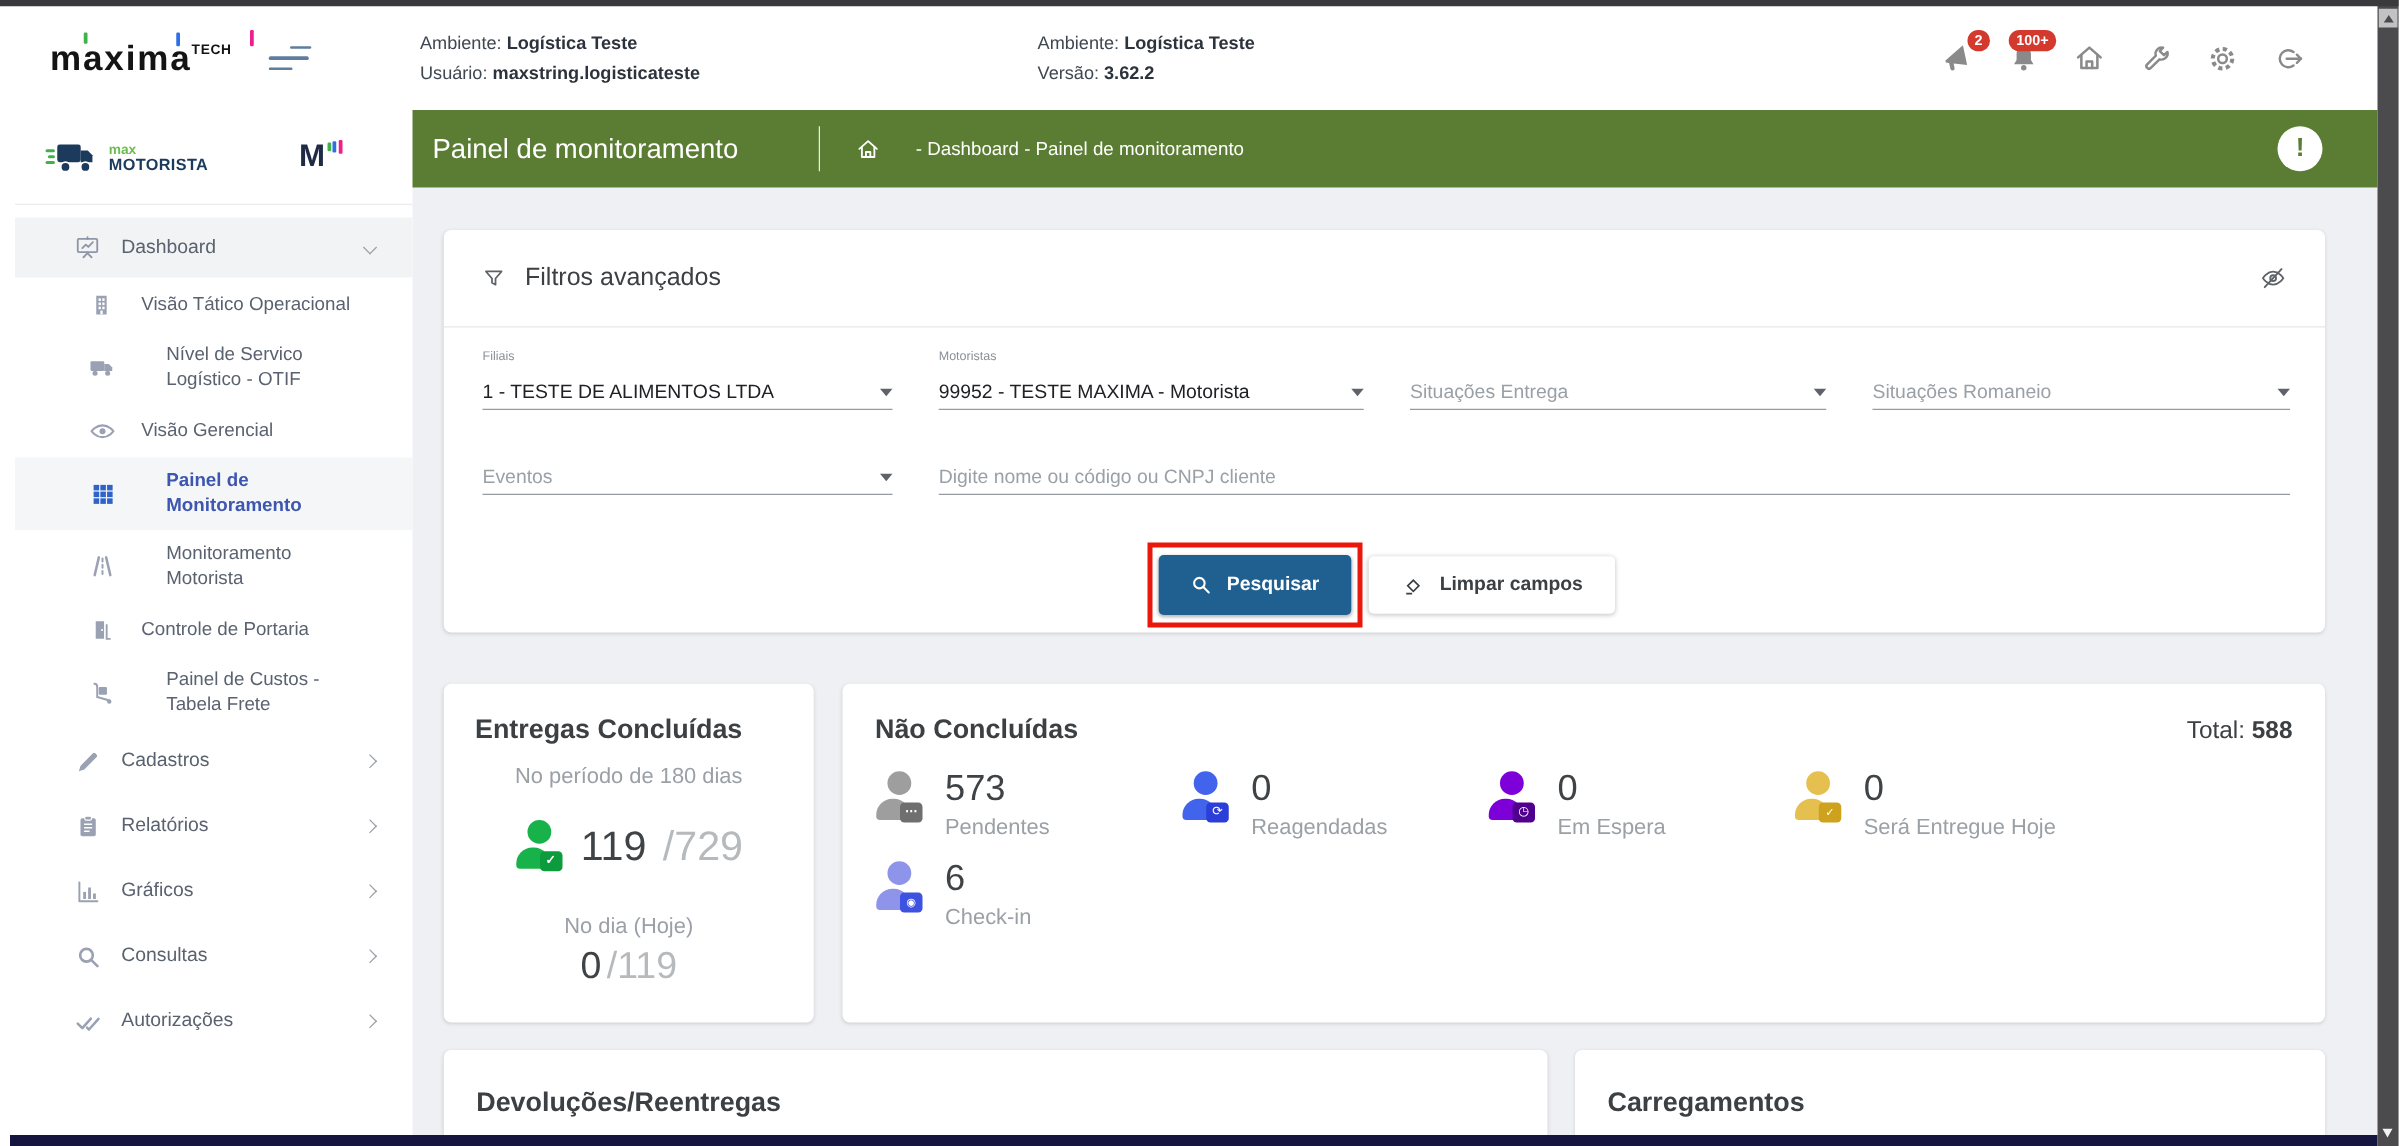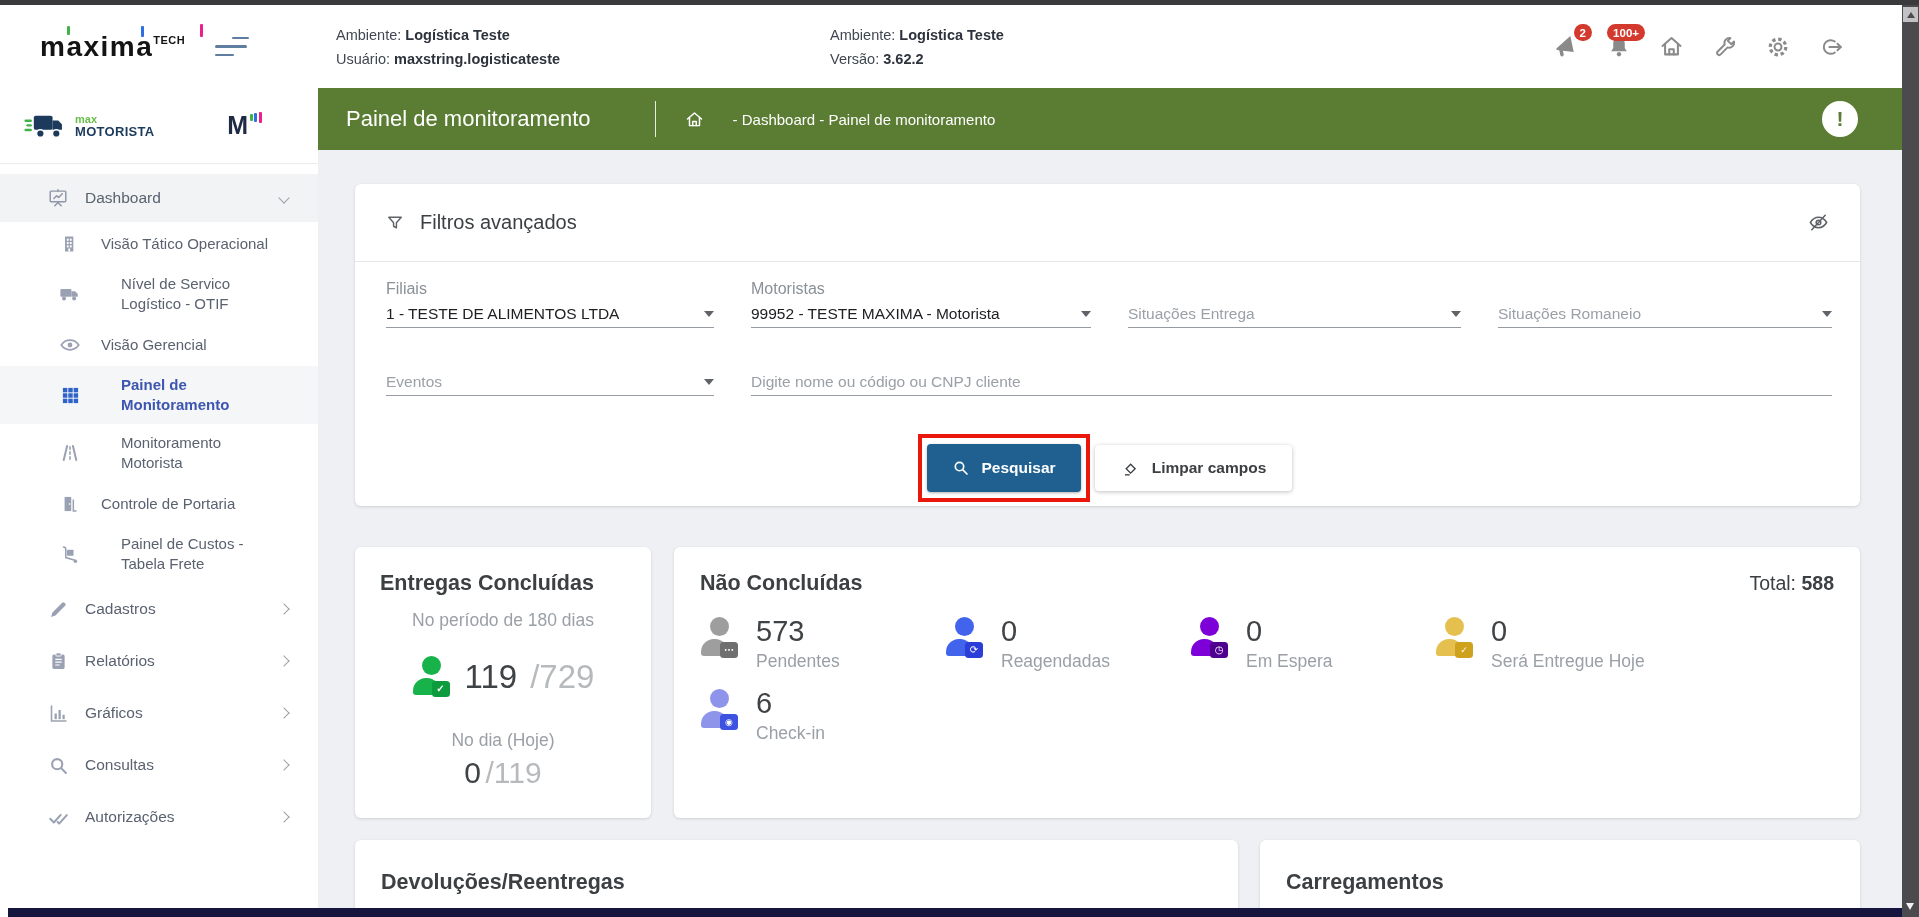--- a/index.html
+++ b/index.html
@@ -34,21 +34,21 @@
   .env-block { font-size:14.5px; color:#3f4752; line-height:24px; }
   .env-block b { color:#2d333c; }
   .env-1 { margin-left:18px; }
   .env-2 { margin-left:270px; }
   .header-icons { margin-left:auto; display:flex; align-items:center; gap:26px; padding-right:58px; }
   .hicon { position:relative; width:27px; height:27px; display:flex; align-items:center; justify-content:center; cursor:pointer; }
   .red-badge { position:absolute; top:-9px; right:-13px; background:#d4392e; color:#fff; font-size:11.5px; font-weight:700;
     border-radius:11px; padding:2.5px 6px; min-width:11px; text-align:center; line-height:12px; }
 
   
-  .sidebar { position:absolute; top:88px; left:0; width:318px; bottom:0; background:#fff; z-index:5; }
+  .sidebar { position:absolute; top:88px; left:12px; width:318px; bottom:0; background:#fff; z-index:5; }
   .side-logos { height:76px; display:flex; align-items:center; justify-content:space-between; padding:0 56px 0 24px; border-bottom:1px solid #ececec; }
   .prod-logo { display:flex; align-items:center; gap:7px; }
   .prod-text { line-height:11px; }
   .prod-max { color:#6abf4b; font-size:11px; font-weight:700; display:block; }
   .prod-name { color:#1b3a5c; font-size:13px; font-weight:800; letter-spacing:.3px; }
   .m-mark { position:relative; font-size:25px; font-weight:800; color:#1f2a44; padding-right:14px; }
   .m-mark i { position:absolute; width:2.6px; border-radius:1px; }
   .m-mark .t1 { right:9px; top:3px; height:7px; background:#3fb24c; }
   .m-mark .t2 { right:5px; top:2px; height:9px; background:#2f6fe4; }
   .m-mark .t3 { right:0; top:1px; height:11px; background:#ee1e8b; }
@@ -80,21 +80,21 @@
   
   .main { position:absolute; top:150px; left:318px; right:17px; bottom:0; background:#eef0f4; padding:34px 42px 0 37px; overflow:hidden; }
   .card { background:#fff; border-radius:6px; box-shadow:0 1px 3px rgba(60,64,67,.18); }
 
   .filter-card { position:relative; height:322px; }
   .fc-head { display:flex; align-items:center; height:78px; padding:0 30px; border-bottom:1px solid #e7e7e7; gap:15px; }
   .fc-title { font-size:20px; color:#3c4043; }
   .fc-hide { margin-left:auto; cursor:pointer; display:flex; }
   .fgrid { display:grid; grid-template-columns:328px 340px 333px 334px; column-gap:37px; row-gap:40px; padding:18px 28px 0 31px; }
   .field { }
-  .flabel { font-size:16px; color:#8a9097; height:16px; margin-bottom:4px; }
+  .flabel { font-size:10px; color:#8a9097; height:16px; margin-bottom:4px; }
   .fvalue { display:flex; align-items:center; height:28px; border-bottom:1px solid #969ba1; cursor:pointer; }
   .fvalue .val { font-size:15.5px; color:#202124; white-space:nowrap; overflow:hidden; }
   .fvalue .val.ph { color:#9aa0a6; }
   .caret { margin-left:auto; border-left:5px solid transparent; border-right:5px solid transparent; border-top:6px solid #5f6368; flex:none; }
   .span-rest { grid-column:2 / 5; }
   .redbox { position:absolute; left:563px; top:250px; width:172px; height:68px; border:4px solid #ea180c; z-index:10; pointer-events:none; }
   .btn-search { position:absolute; left:572px; top:260px; width:154px; height:48px; background:#1f6091; border:none; border-radius:4px;
     color:#fff; font-size:15.5px; font-weight:700; font-family:inherit; display:flex; align-items:center; justify-content:center; gap:11px; cursor:pointer; box-shadow:0 1px 3px rgba(0,0,0,.3); }
   .btn-clear { position:absolute; left:740px; top:261px; width:197px; height:46px; background:#fff; border:none; border-radius:4px;
     color:#3c4043; font-size:15.5px; font-weight:700; font-family:inherit; display:flex; align-items:center; justify-content:center; gap:12px; cursor:pointer; box-shadow:0 1px 4px rgba(0,0,0,.25); }

